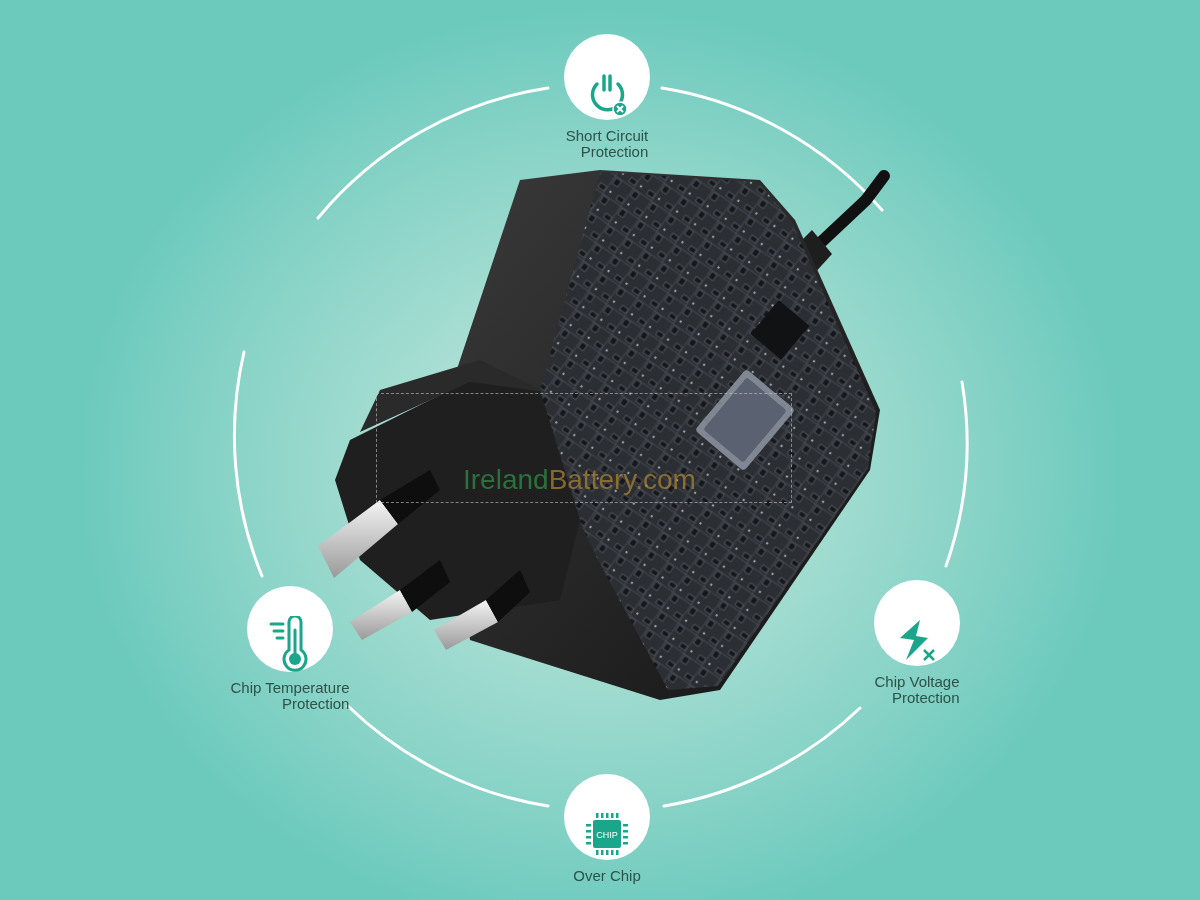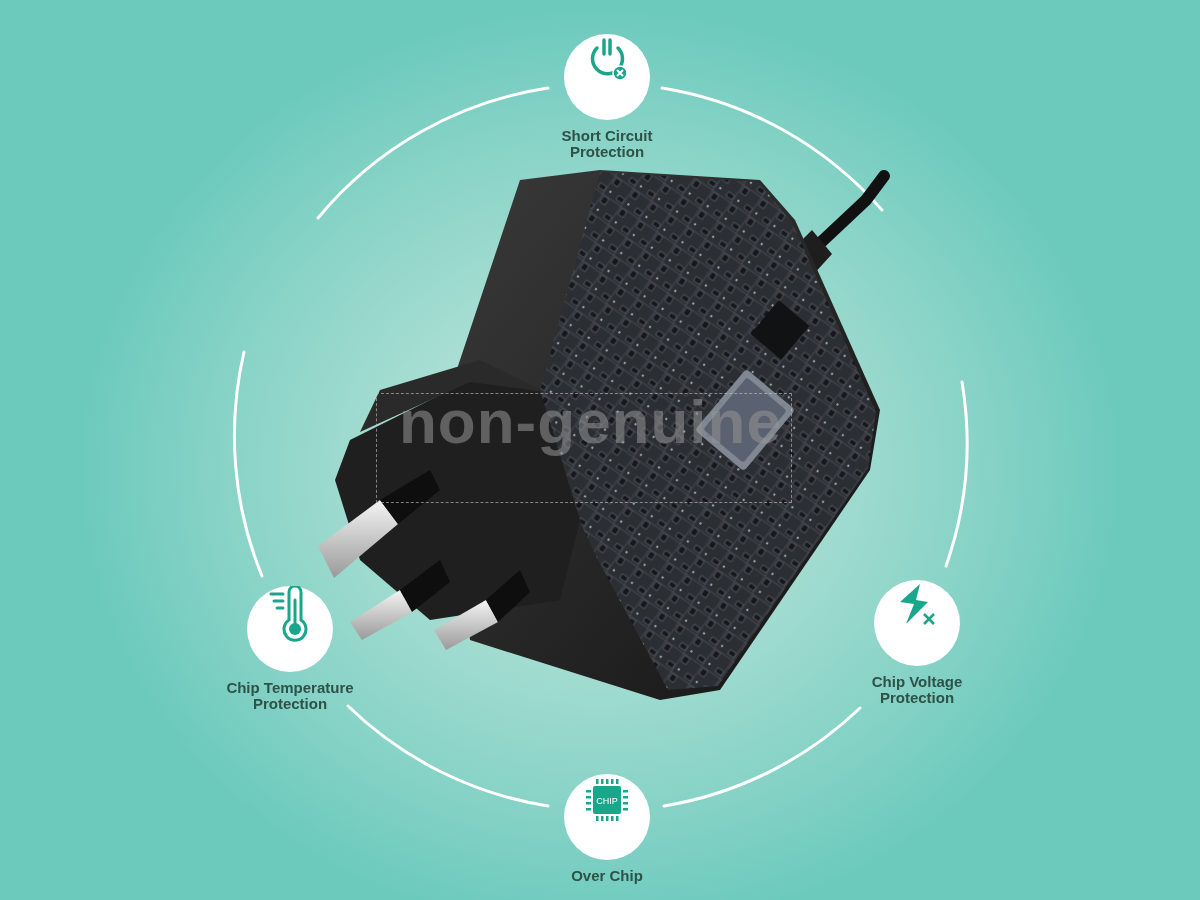--- a/index.html
+++ b/index.html
@@ -5,24 +5,24 @@
   html, body { margin:0; padding:0; }
   body { width:1200px; height:900px; overflow:hidden; font-family:"Liberation Sans", sans-serif; }
   .stage {
     position:relative; width:1200px; height:900px; overflow:hidden;
     background: radial-gradient(ellipse 520px 460px at 600px 470px, #bfe6de 0%, #a6ddd2 40%, #86d2c6 75%, #6ccabd 100%);
   }
   .ring { position:absolute; left:0; top:0; }
   .feature { position:absolute; display:flex; flex-direction:column; align-items:center; }
   .badge {
     width:86px; height:86px; border-radius:50%; background:#ffffff;
-    display:flex; align-items:flex-start; justify-content:center;
+    display:flex; align-items:flex-end; justify-content:center;
   }
   .label {
-    margin-top:8px; text-align:center; color:#2e5248; font-size:15px; line-height:16px; white-space:nowrap;font-weight:bold;
+    margin-top:8px; text-align:right; color:#2e5248; font-size:15px; line-height:16px; white-space:nowrap;
   }
   .product { position:absolute; left:0; top:0; }
   .watermark {
     position:absolute; left:376px; top:393px; width:416px; height:110px;
     border:1px dashed rgba(200,200,200,0.6); box-sizing:border-box;
   }
   .wm-main {
     position:absolute; left:22px; top:-8px; font-size:62px; font-weight:bold; color:rgba(150,150,150,0.55);
     letter-spacing:1px; white-space:nowrap; font-family:"Liberation Sans", sans-serif;
   }
@@ -87,21 +87,21 @@
 
     <path d="M 318 546 L 380 500 L 398 524 L 334 578 Z" fill="url(#pinGrad)"></path>
     <path d="M 350 622 L 400 590 L 412 612 L 362 640 Z" fill="url(#pinGrad)"></path>
     <path d="M 434 630 L 486 600 L 498 622 L 446 650 Z" fill="url(#pinGrad)"></path>
     <path d="M 380 500 L 430 470 L 440 490 L 398 524 Z" fill="#0e0e0e"></path>
     <path d="M 400 590 L 440 560 L 450 582 L 412 612 Z" fill="#0e0e0e"></path>
     <path d="M 486 600 L 520 570 L 530 592 L 498 622 Z" fill="#0e0e0e"></path>
   </svg>
 
   <div class="watermark">
-    <div class="wm-main">non-genuine</div>
+    <div class="wm-sub"><span class="g">Ireland</span><span class="o">Battery.com</span></div>
   </div>
 
   <div class="feature" style="left:507px; top:34px; width:200px;">
     <div class="badge">
       <svg width="50" height="50" viewBox="0 0 50 50">
         <path d="M 15 14 A 15 15 0 1 0 36 14" fill="none" stroke="#1aa68a" stroke-width="3.5" stroke-linecap="round"></path>
         <line x1="22" y1="6" x2="22" y2="20" stroke="#1aa68a" stroke-width="3.5" stroke-linecap="round"></line>
         <line x1="28" y1="6" x2="28" y2="20" stroke="#1aa68a" stroke-width="3.5" stroke-linecap="round"></line>
         <circle cx="38" cy="39" r="7" fill="#1aa68a" stroke="#fff" stroke-width="1.5"></circle>
         <path d="M 35 36 L 41 42 M 41 36 L 35 42" stroke="#fff" stroke-width="2"></path>

